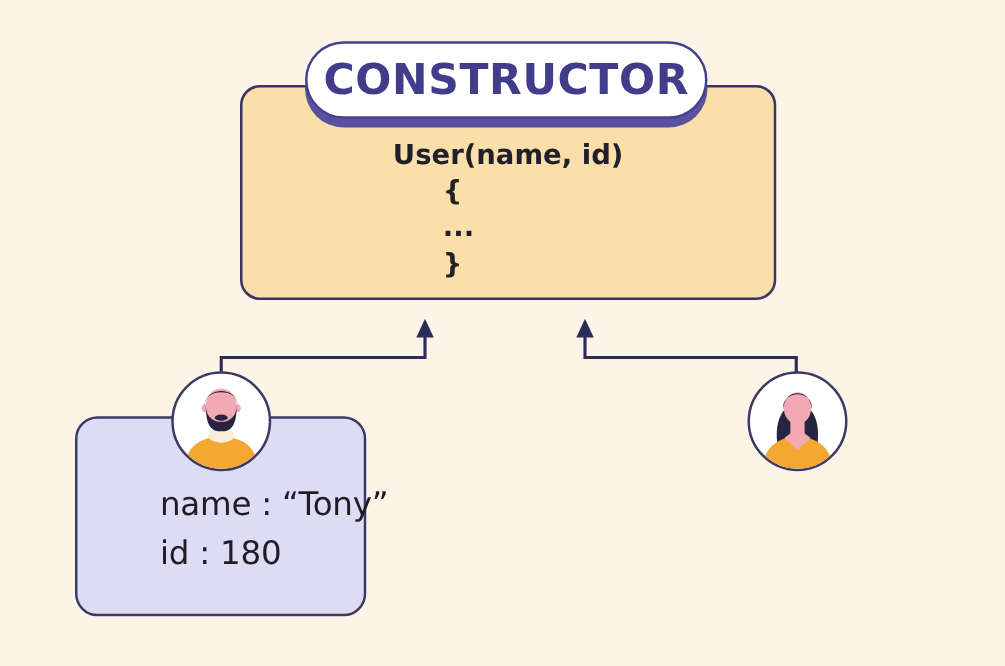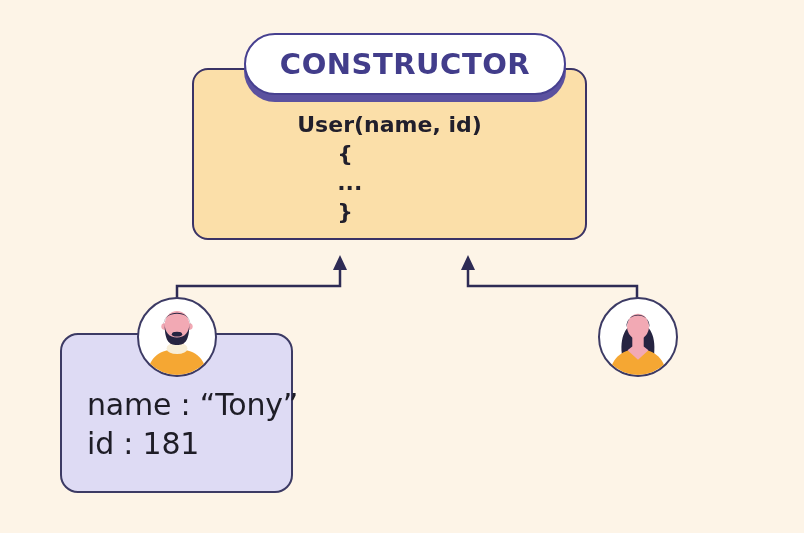--- a/index.html
+++ b/index.html
@@ -23,21 +23,21 @@
     --avatar-collar:#f8eed7;
   }
   html,body{margin:0;padding:0;}
   body{font-family:"DejaVu Sans","Liberation Sans",sans-serif;}
   .canvas{
     position:relative;width:804px;height:533px;
     background:var(--background);overflow:hidden;
   }
   
   .constructor-box{
-    position:absolute;left:192px;top:68px;width:395px;height:172px;
+    position:absolute;left:192px;top:68px;width:429px;height:172px;
     background:var(--constructor-fill);
     border:2px solid var(--constructor-border);
     border-radius:16px;box-sizing:border-box;
   }
   .code-block{
     position:absolute;left:0;right:0;top:40px;text-align:center;
   }
   .code-inner{
     display:inline-block;text-align:left;
     color:var(--code-text);font-weight:bold;font-size:22px;line-height:29px;
@@ -47,38 +47,38 @@
   .constructor-badge{
     position:absolute;left:244px;top:33px;width:322px;height:62px;
     background:var(--badge-fill);
     border:2.5px solid var(--badge-border);
     border-radius:34px;box-sizing:border-box;
     box-shadow:0 7px 0 var(--badge-shadow);
     display:flex;align-items:center;justify-content:center;
     z-index:3;
   }
   .constructor-badge span{
-    color:var(--badge-text);font-size:29px;font-weight:bold;letter-spacing:.5px;
+    color:var(--badge-text);font-size:34px;font-weight:bold;letter-spacing:.5px;
   }
   
   .connectors{position:absolute;left:0;top:0;z-index:1;}
   .connectors polyline{fill:none;stroke:var(--connector);stroke-width:2.5;}
   .connectors polygon{fill:var(--connector);}
   
   .instance-box{
     position:absolute;top:333px;width:233px;height:160px;
     border:2px solid var(--instance-border);
     border-radius:18px;box-sizing:border-box;z-index:2;
     padding:50px 0 0 25px;
   }
   .instance-box.tony{left:60px;background:var(--tony-fill);}
   .instance-box.juli{left:518px;width:232px;background:var(--juli-fill);}
   .instance-line{
-    color:var(--instance-text);font-size:30px;line-height:39px;
-    letter-spacing:-0.2px;white-space:nowrap;
+    color:var(--instance-text);font-size:26px;line-height:39px;
+    letter-spacing:-0.2px;white-space:nowrap;margin-left:41px;
   }
   
   .avatar{
     position:absolute;top:297px;width:80px;height:80px;border-radius:50%;
     background:var(--avatar-bg);
     border:2.5px solid var(--instance-border);
     box-sizing:border-box;overflow:hidden;z-index:4;
   }
   .avatar.tony{left:137px;}
   .avatar.juli{left:598px;}
@@ -110,21 +110,21 @@
       <polygon points="333,270 347,270 340,255"></polygon>
     </g>
     <g>
       <polyline points="637,299 637,286 468,286 468,268"></polyline>
       <polygon points="461,270 475,270 468,255"></polygon>
     </g>
   </svg>
 
   <div class="instance-box tony">
     <div class="instance-line">name : “Tony”</div>
-    <div class="instance-line">id : 181</div>
+    <div class="instance-line">id : 180</div>
   </div>
   <div class="avatar tony">
     <svg viewBox="0 0 80 80">
       <rect x="33" y="34" width="14" height="16" fill="var(--avatar-skin)"></rect>
       <path d="M9,80 C10,61 23,53 40,53 C57,53 70,61 71,80 Z" fill="var(--avatar-shirt)"></path>
       <ellipse cx="40" cy="52" rx="11" ry="6" fill="var(--avatar-collar)"></ellipse>
       <circle cx="27" cy="29" r="3.5" fill="var(--avatar-skin)"></circle>
       <circle cx="53" cy="29" r="3.5" fill="var(--avatar-skin)"></circle>
       <ellipse cx="40" cy="27" rx="13" ry="14.5" fill="var(--avatar-skin)"></ellipse>
       <path d="M26,28 C25,10 55,10 54,28 C54,19 48,15.5 40,15.5 C32,15.5 26,19 26,28 Z" fill="var(--avatar-hair)"></path>

